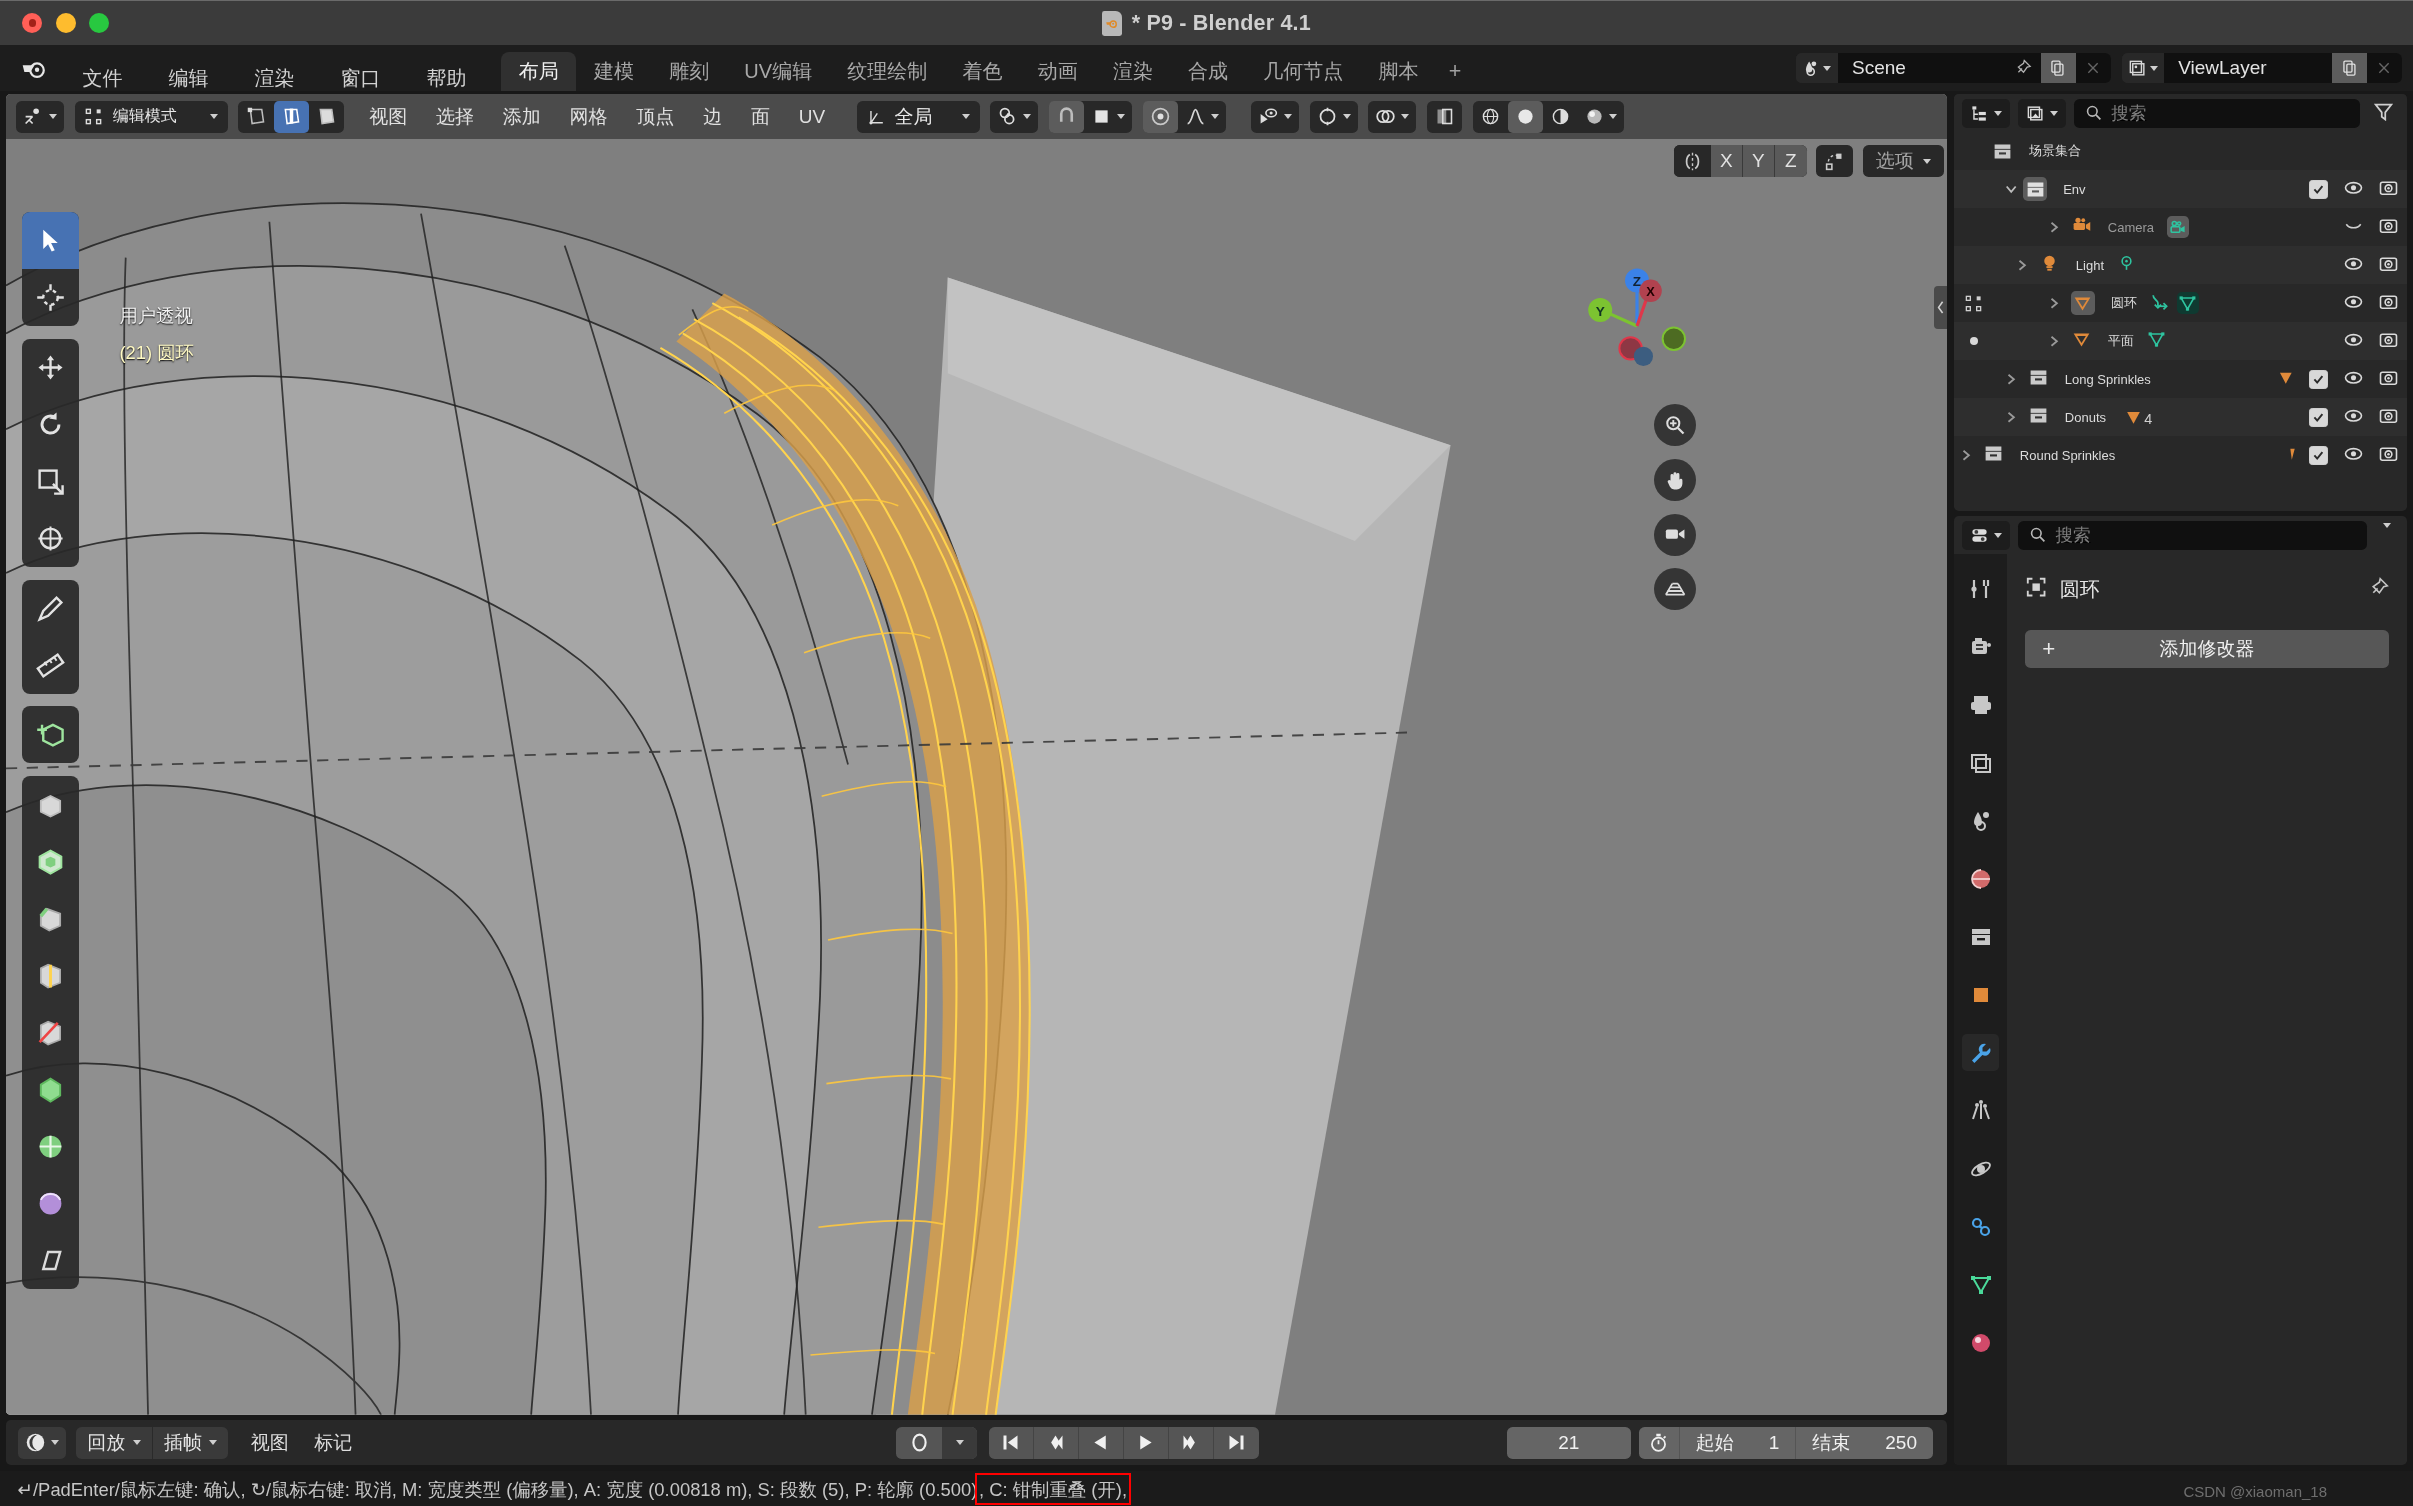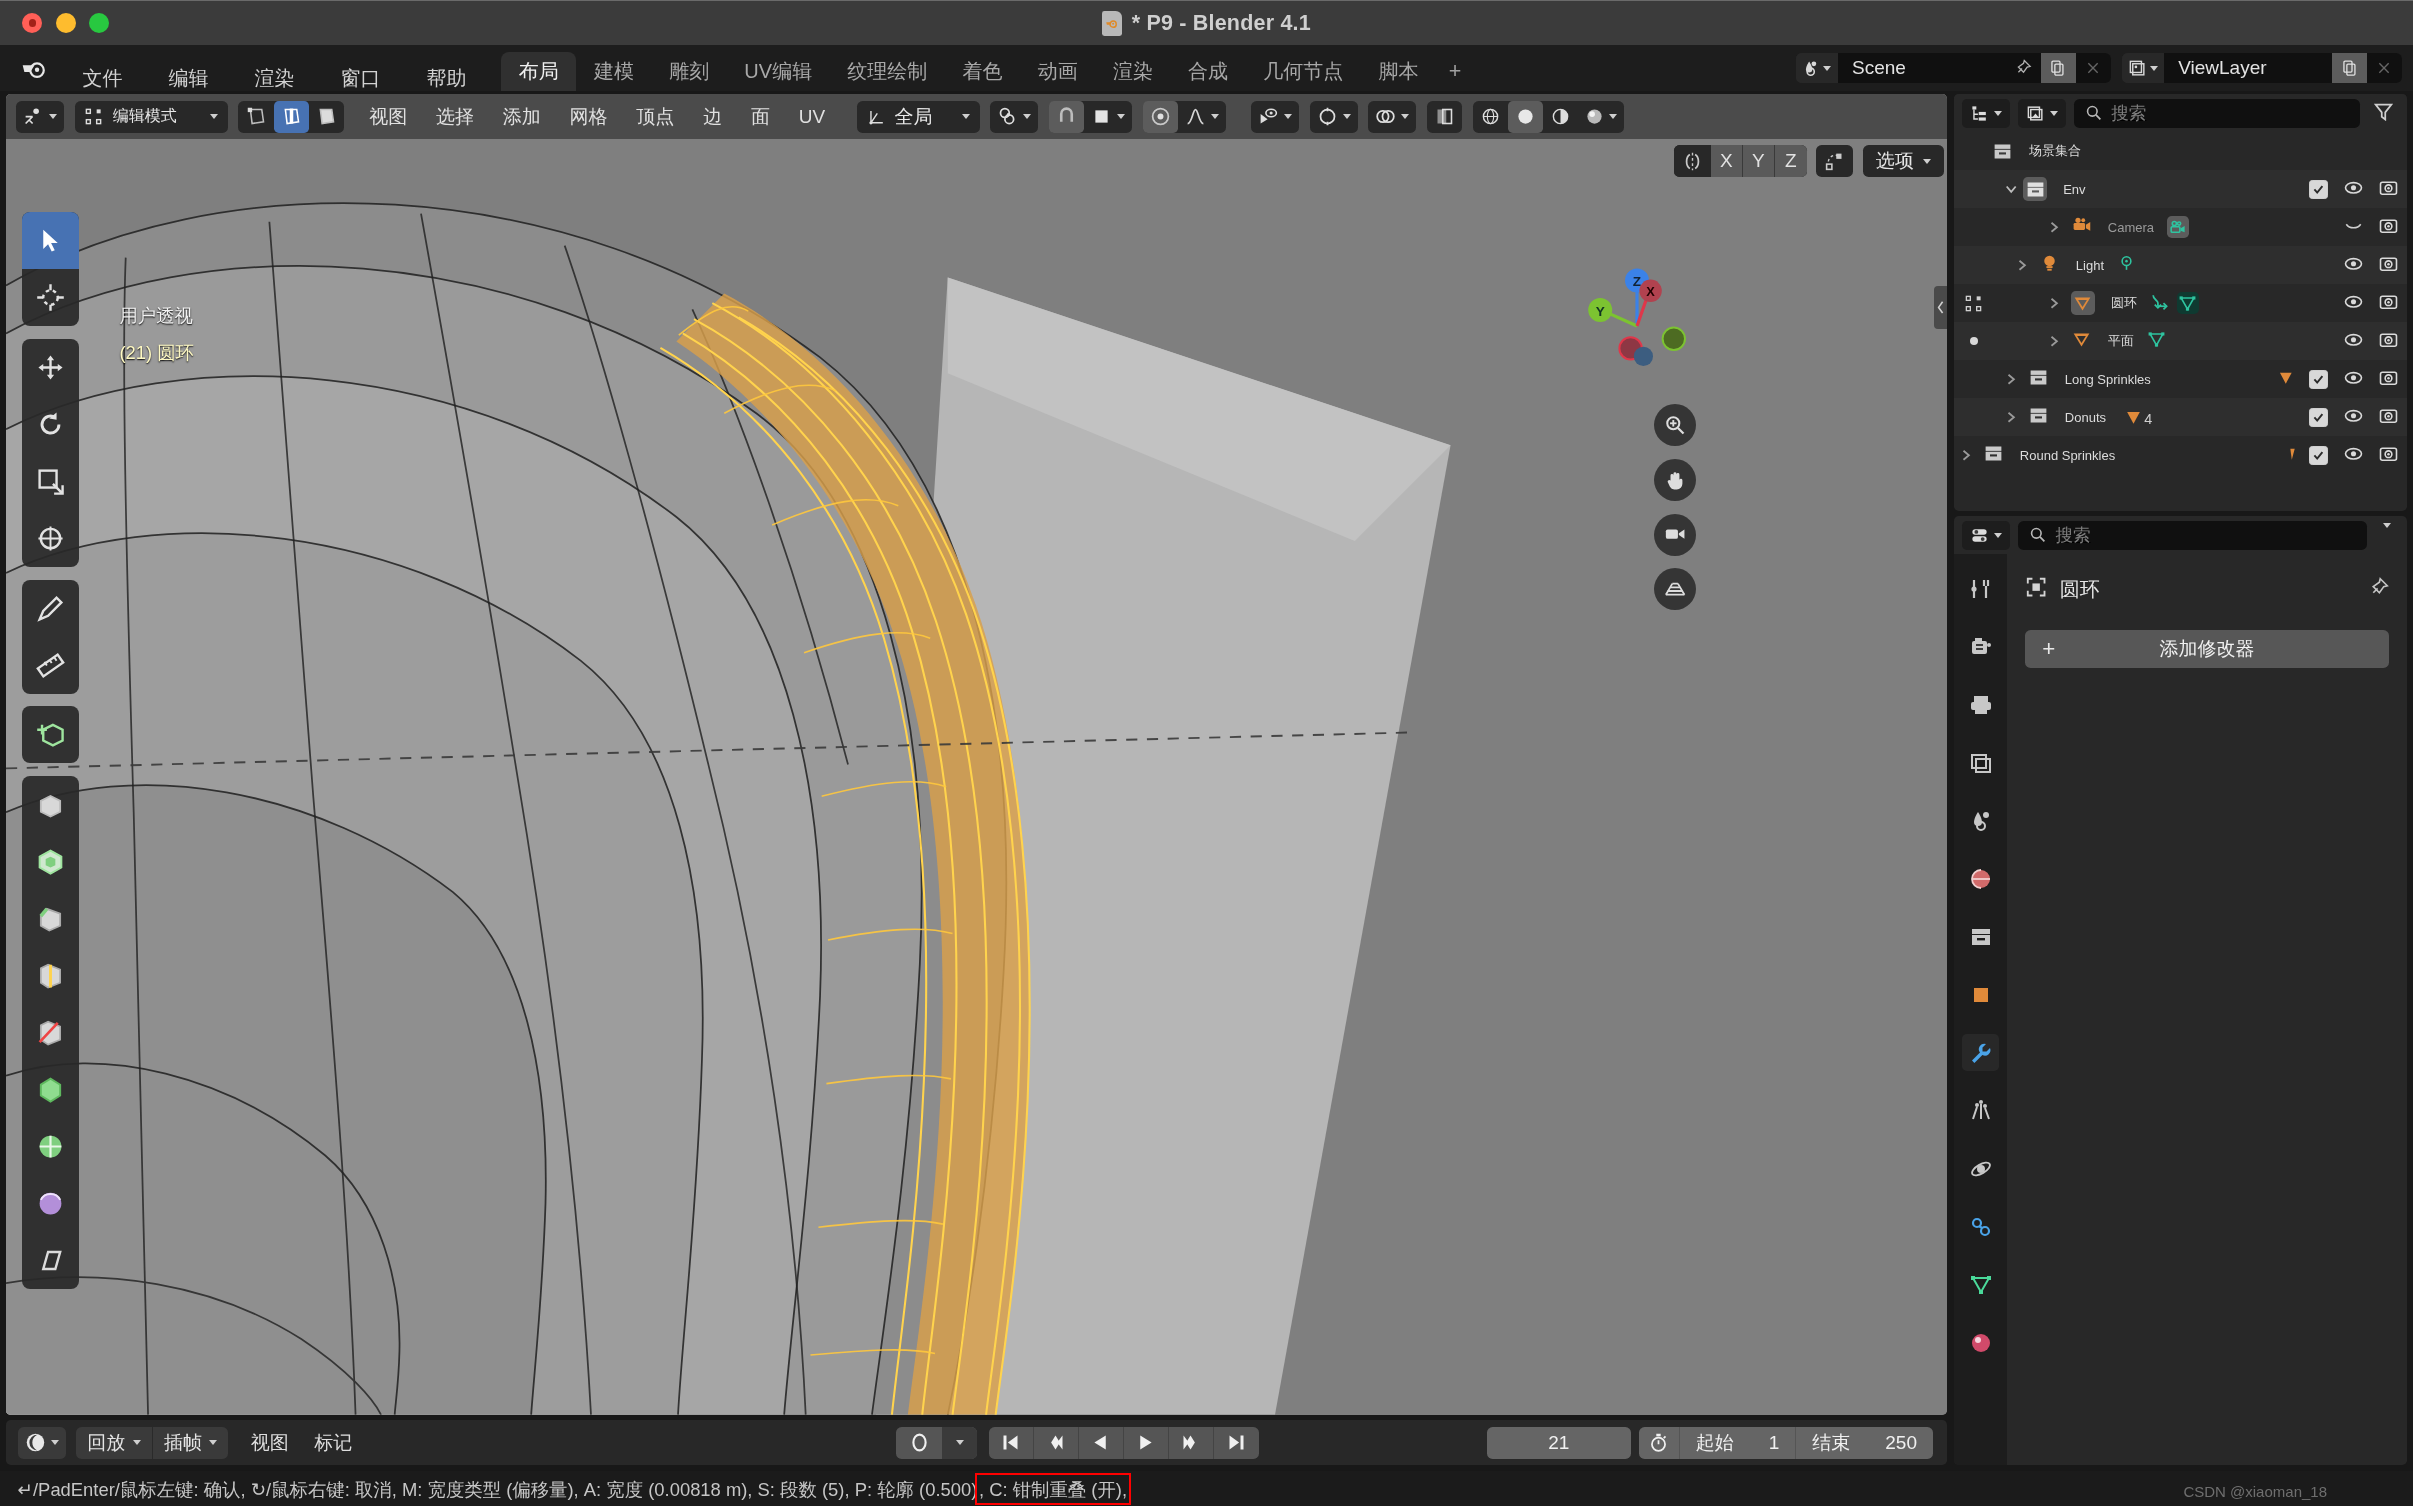--- a/index.html
+++ b/index.html
@@ -80,21 +80,21 @@
   .orient .lbl { font-size:19px; color:#e8e8e8; min-width:59px; }
 
   .vp-subheader {
     position:absolute; right:3.2px; top:48px; height:38px;
     display:flex; align-items:center; gap:9.6px;
   }
   .axisgrp { display:flex; background:#282828; border-radius:5.6px; height:32px; overflow:hidden; }
   .axisgrp .ab { width:32px; height:32px; display:flex;align-items:center;justify-content:center; font-size:19px; color:#e2e2e2; background:#5a5a5a; border-right:0.8px solid #3a3a3a;}
   .axisgrp .ab:last-child{border-right:none;}
   .axisgrp .icb { width:37px; height:32px; display:flex;align-items:center;justify-content:center; background:#282828;}
-  .opt-btn { display:flex; align-items:center; gap:9.6px; background:#282828; border-radius:5.6px; height:32px; padding:0 12.8px; font-size:19px; color:#e5e5e5;}
+  .opt-btn { display:flex; align-items:center; gap:9.6px; background:#282828; border-radius:5.6px; height:32px; padding:0 12.8px; font-size:19px; color:#a3a3a3;}
 
   .vp-overlay-text { position:absolute; left:113px; top:209px; font-size:18.4px; color:#f2f2f2; text-shadow:0 0.8px 1.6px #000; }
   .vp-overlay-obj { position:absolute; left:113px; top:246px; font-size:18.4px; color:#fef9c3; text-shadow:0 0.8px 1.6px #000; }
 
   
   .lefttools { position:absolute; left:16px; top:118px; width:57px; display:flex; flex-direction:column; gap:0; }
   .tgrp { background:rgba(40,40,40,.92); border-radius:8px; margin-bottom:12.8px; overflow:hidden; }
   .tbtn { width:57px; height:57px; display:flex;align-items:center;justify-content:center; }
   .tbtn.active { background:#4772b3; }
 
@@ -115,21 +115,21 @@
   .tl-pill .tp { display:flex; align-items:center; gap:7.2px; padding:0 11.2px; height:32px; font-size:19px; color:#e4e4e4; border-right:0.8px solid #2a2a2a;}
   .tl-pill .tp:last-child{border-right:none;}
   .playctl { position:absolute; left:890px; display:flex; align-items:center; gap:11.2px; }
   .keyingset { display:flex; align-items:center; background:#555; border-radius:5.6px; height:32px; }
   .keyingset .k1 { width:46px; height:32px; display:flex;align-items:center;justify-content:center; }
   .keyingset .k2 { width:35px; height:32px; display:flex;align-items:center;justify-content:center; background:#3a3a3a; border-radius:0 5.6px 5.6px 0;}
   .transport { display:flex; background:#555; border-radius:5.6px; overflow:hidden; }
   .transport .tb { width:45px; height:32px; display:flex;align-items:center;justify-content:center; border-right:0.8px solid #444; }
   .transport .tb:last-child { border-right:none; }
   .frames { position:absolute; right:14.4px; display:flex; align-items:center; gap:8px; }
-  .frame-cur { width:144px; height:32px; background:#656565; border-radius:5.6px; display:flex;align-items:center;justify-content:center; font-size:19px; color:#f0f0f0; }
+  .frame-cur { width:124px; height:32px; background:#656565; border-radius:5.6px; display:flex;align-items:center;justify-content:center; font-size:19px; color:#f0f0f0; }
   .frame-range { display:flex; align-items:center; background:#656565; border-radius:5.6px; height:32px; overflow:hidden; }
   .frame-range .fr-ico { width:40px;height:32px;display:flex;align-items:center;justify-content:center; }
   .frame-range .fr-cell { display:flex; align-items:center; gap:35px; padding:0 16px; height:32px; font-size:19px; color:#f0f0f0; border-left:0.8px solid #555;}
 
   
   .outliner {
     position:absolute; left:1954px; top:94px; width:453px; height:417px;
     background:#282828; border-radius:4.8px; overflow:hidden;
   }
   .ol-header { height:38px; display:flex; align-items:center; gap:8px; padding:0 8px; background:#282828;}

